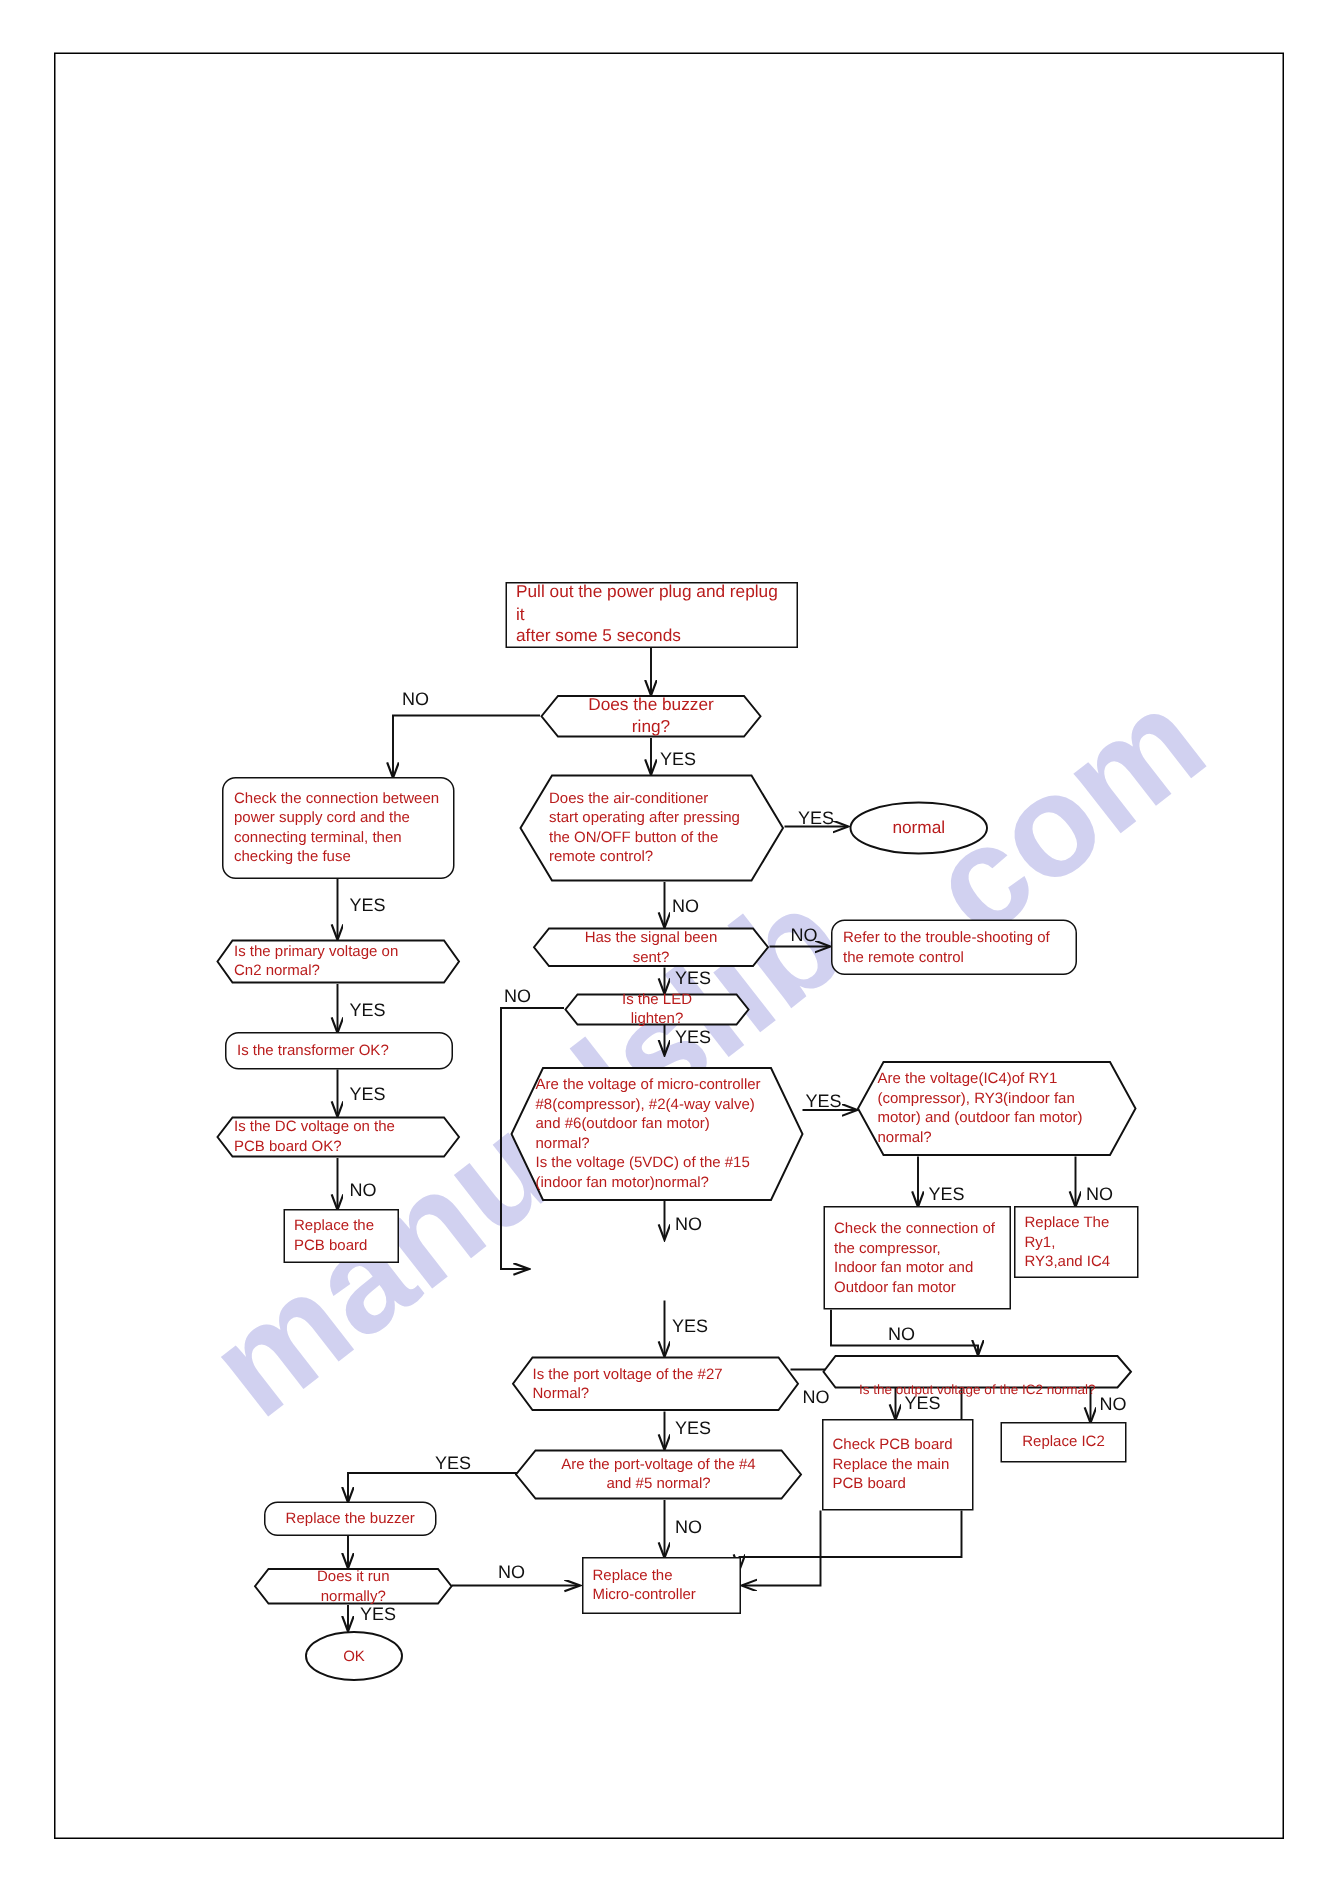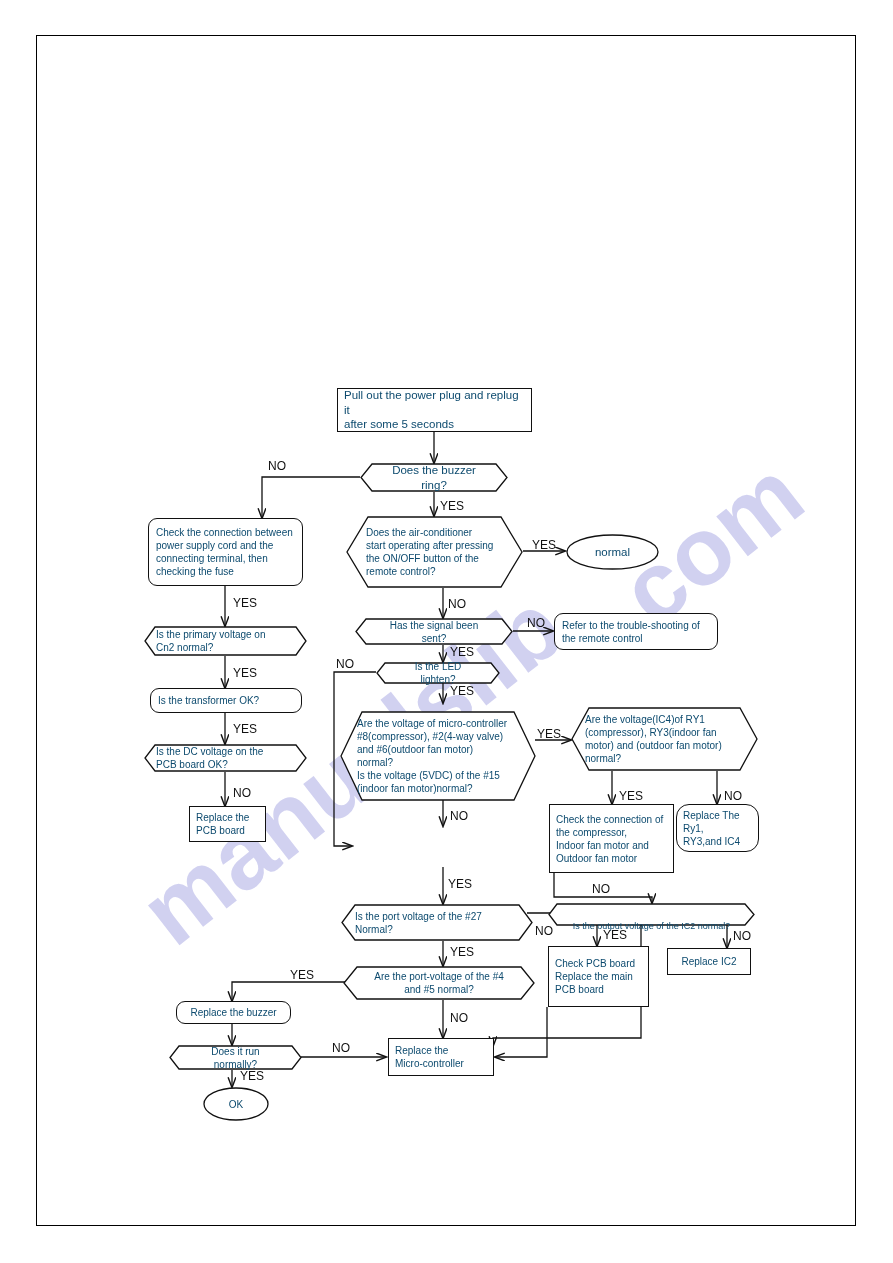--- a/index.html
+++ b/index.html
@@ -23,21 +23,21 @@
   }
   #flow{position:absolute;left:0;top:0;width:893px;height:1263px;}
   .lbl{
     position:absolute;font-size:12px;color:#111;white-space:nowrap;
     font-family:"Liberation Sans", sans-serif;
   }
   .node{position:absolute;box-sizing:border-box;}
   .node .txt{
     position:absolute;left:0;top:0;width:100%;height:100%;
     display:flex;flex-direction:column;justify-content:center;
-    box-sizing:border-box;color:#0c4a6e;
+    box-sizing:border-box;color:#b91c1c;
   }
   .rect{border:1.4px solid #111;background:#fff;}
   .rect .txt{padding:3px 6px;}
   .round{border:1.4px solid #111;background:#fff;border-radius:9px;}
   .round .txt{padding:3px 7px;}
   .hexwrap{background:transparent;}
   .hexwrap svg{position:absolute;left:0;top:0;}
   .hexwrap .txt{padding:3px 22px;}
   .ovalwrap svg{position:absolute;left:0;top:0;}
   .ovalwrap .txt{padding:2px 10px;align-items:center;text-align:right;}
@@ -251,21 +251,21 @@
 
   <div class="node rect" style="left:549px;top:804px;width:125px;height:69px;">
     <div class="txt t-left">
       <div class="line-sm">Check  the  connection  of</div>
       <div class="line-sm">the compressor,</div>
       <div class="line-sm">Indoor   fan   motor   and</div>
       <div class="line-sm">Outdoor fan motor</div>
     </div>
   </div>
 
-  <div class="node rect" style="left:676px;top:804px;width:83px;height:48px;border-radius:13px;">
+  <div class="node rect" style="left:676px;top:804px;width:83px;height:48px;">
     <div class="txt t-left">
       <div class="line-sm">Replace The Ry1,</div>
       <div class="line-sm">RY3,and IC4</div>
     </div>
   </div>
 
   <div class="node rect" style="left:189px;top:806px;width:77px;height:36px;">
     <div class="txt t-left">
       <div class="line-sm">Replace  the</div>
       <div class="line-sm">PCB board</div>

